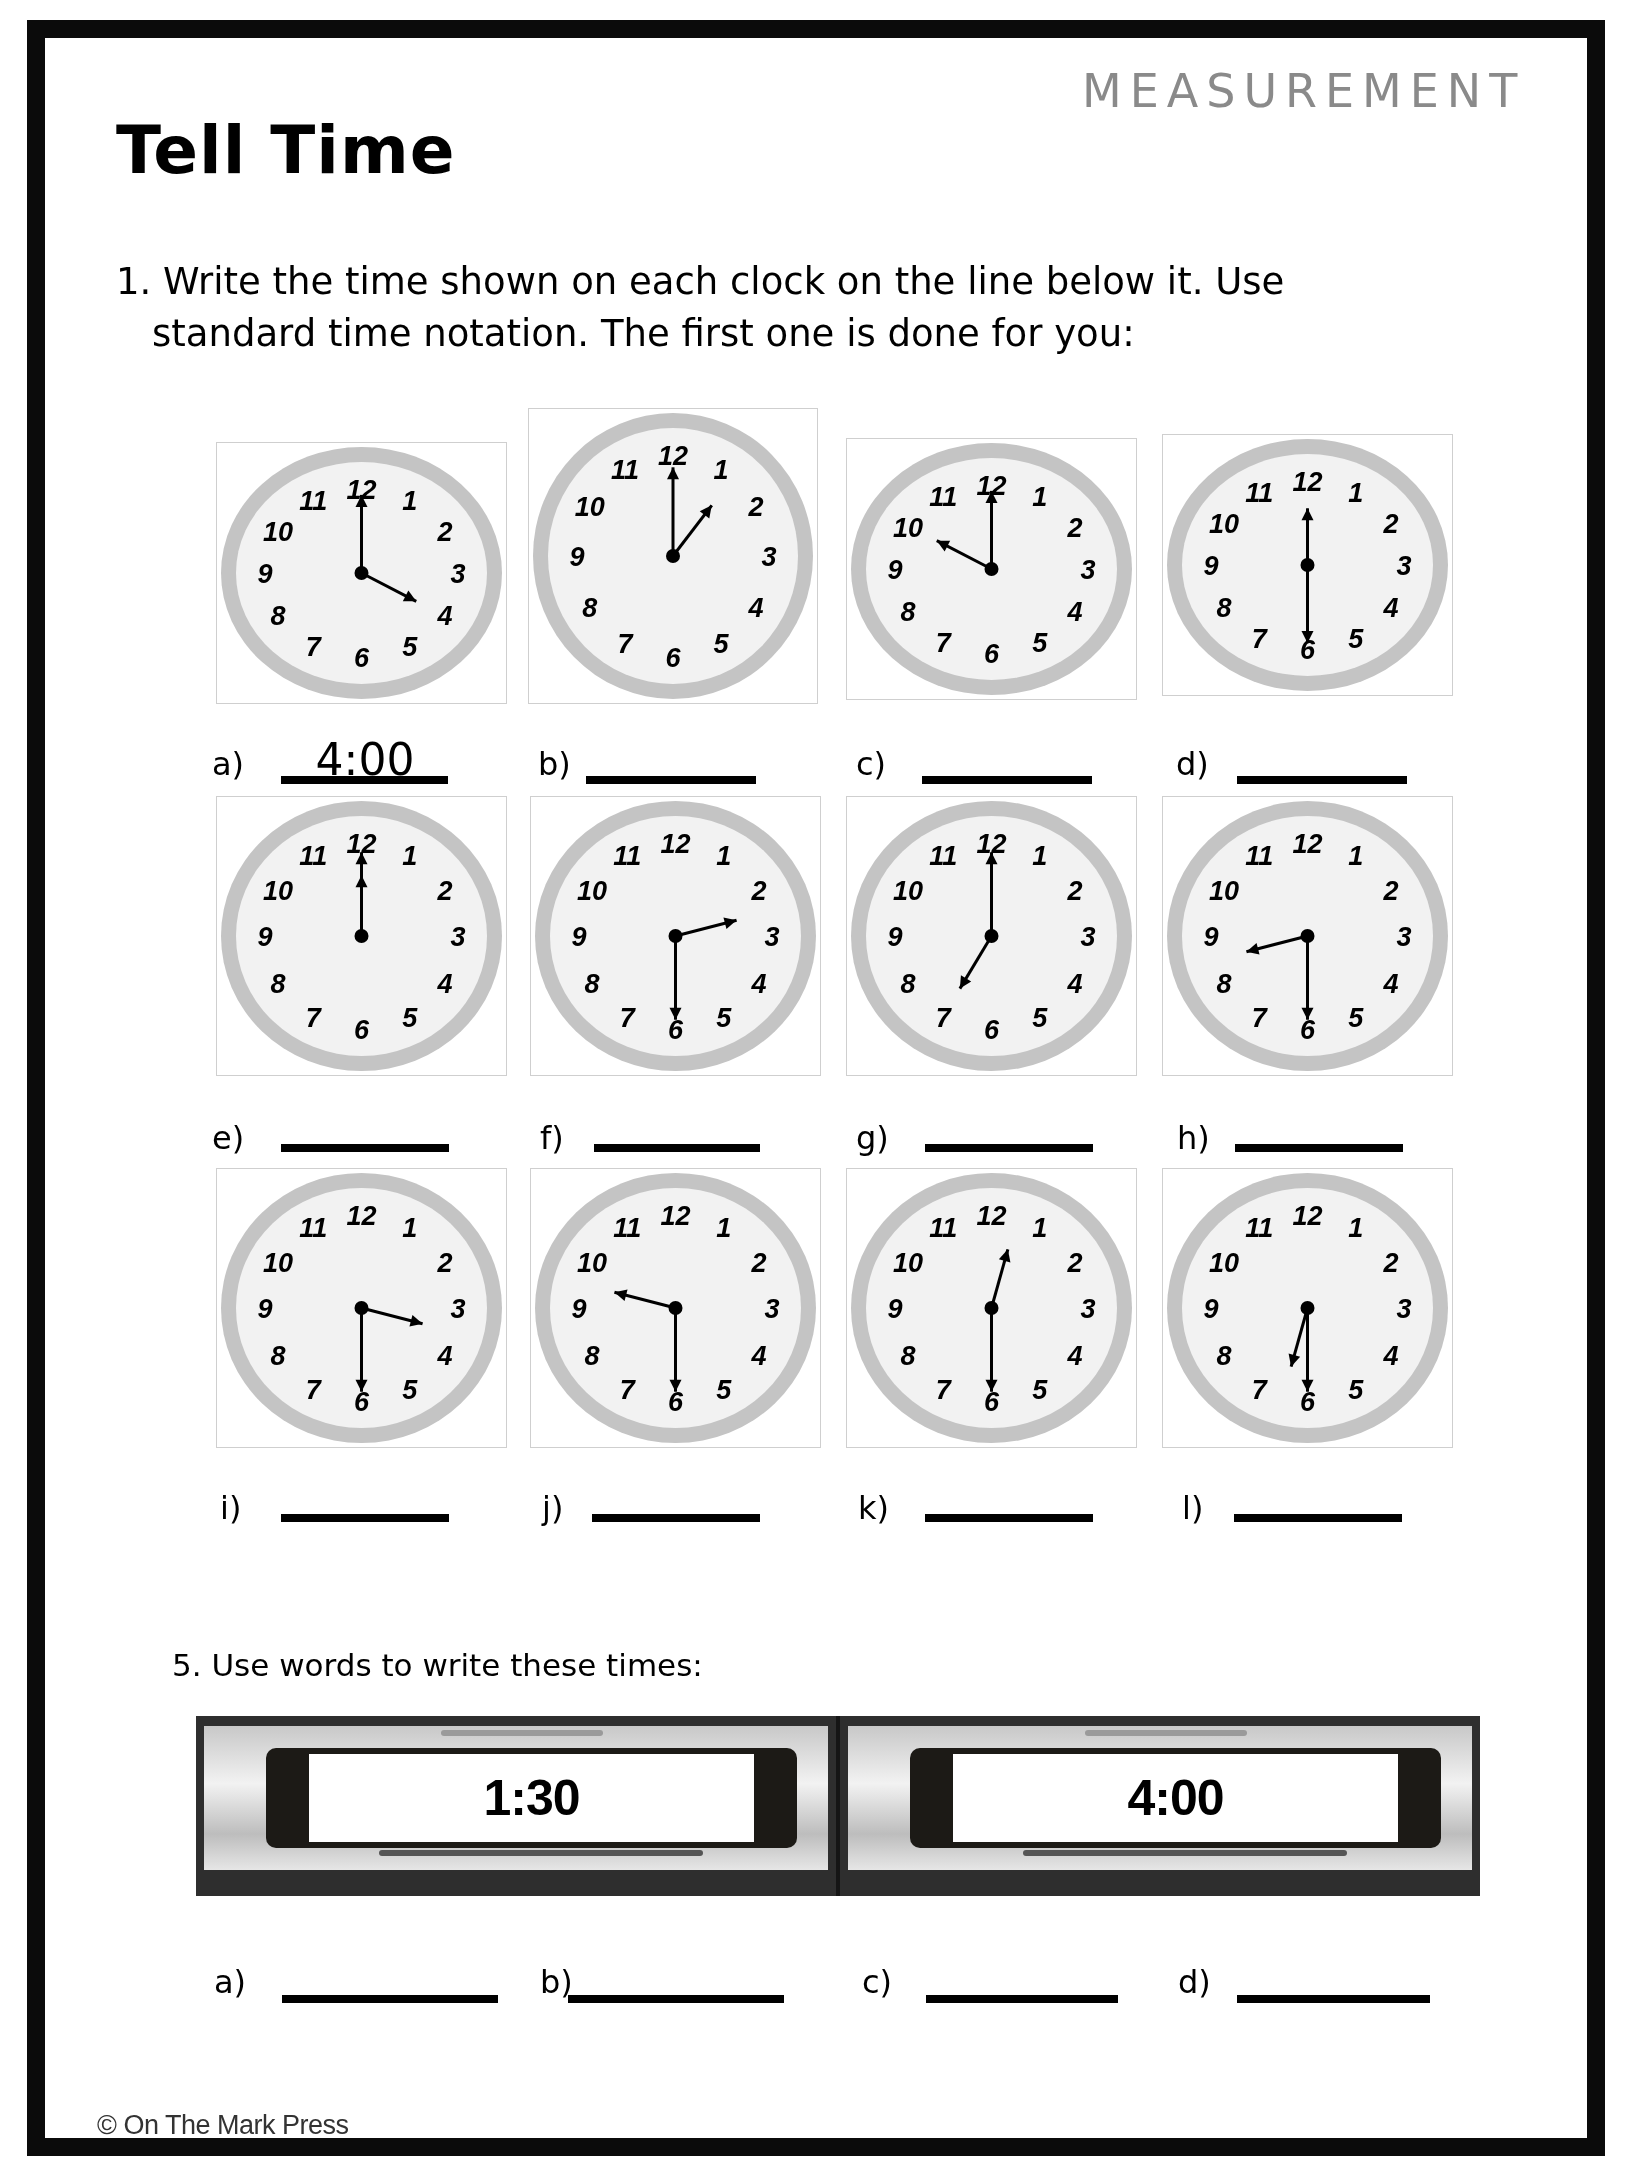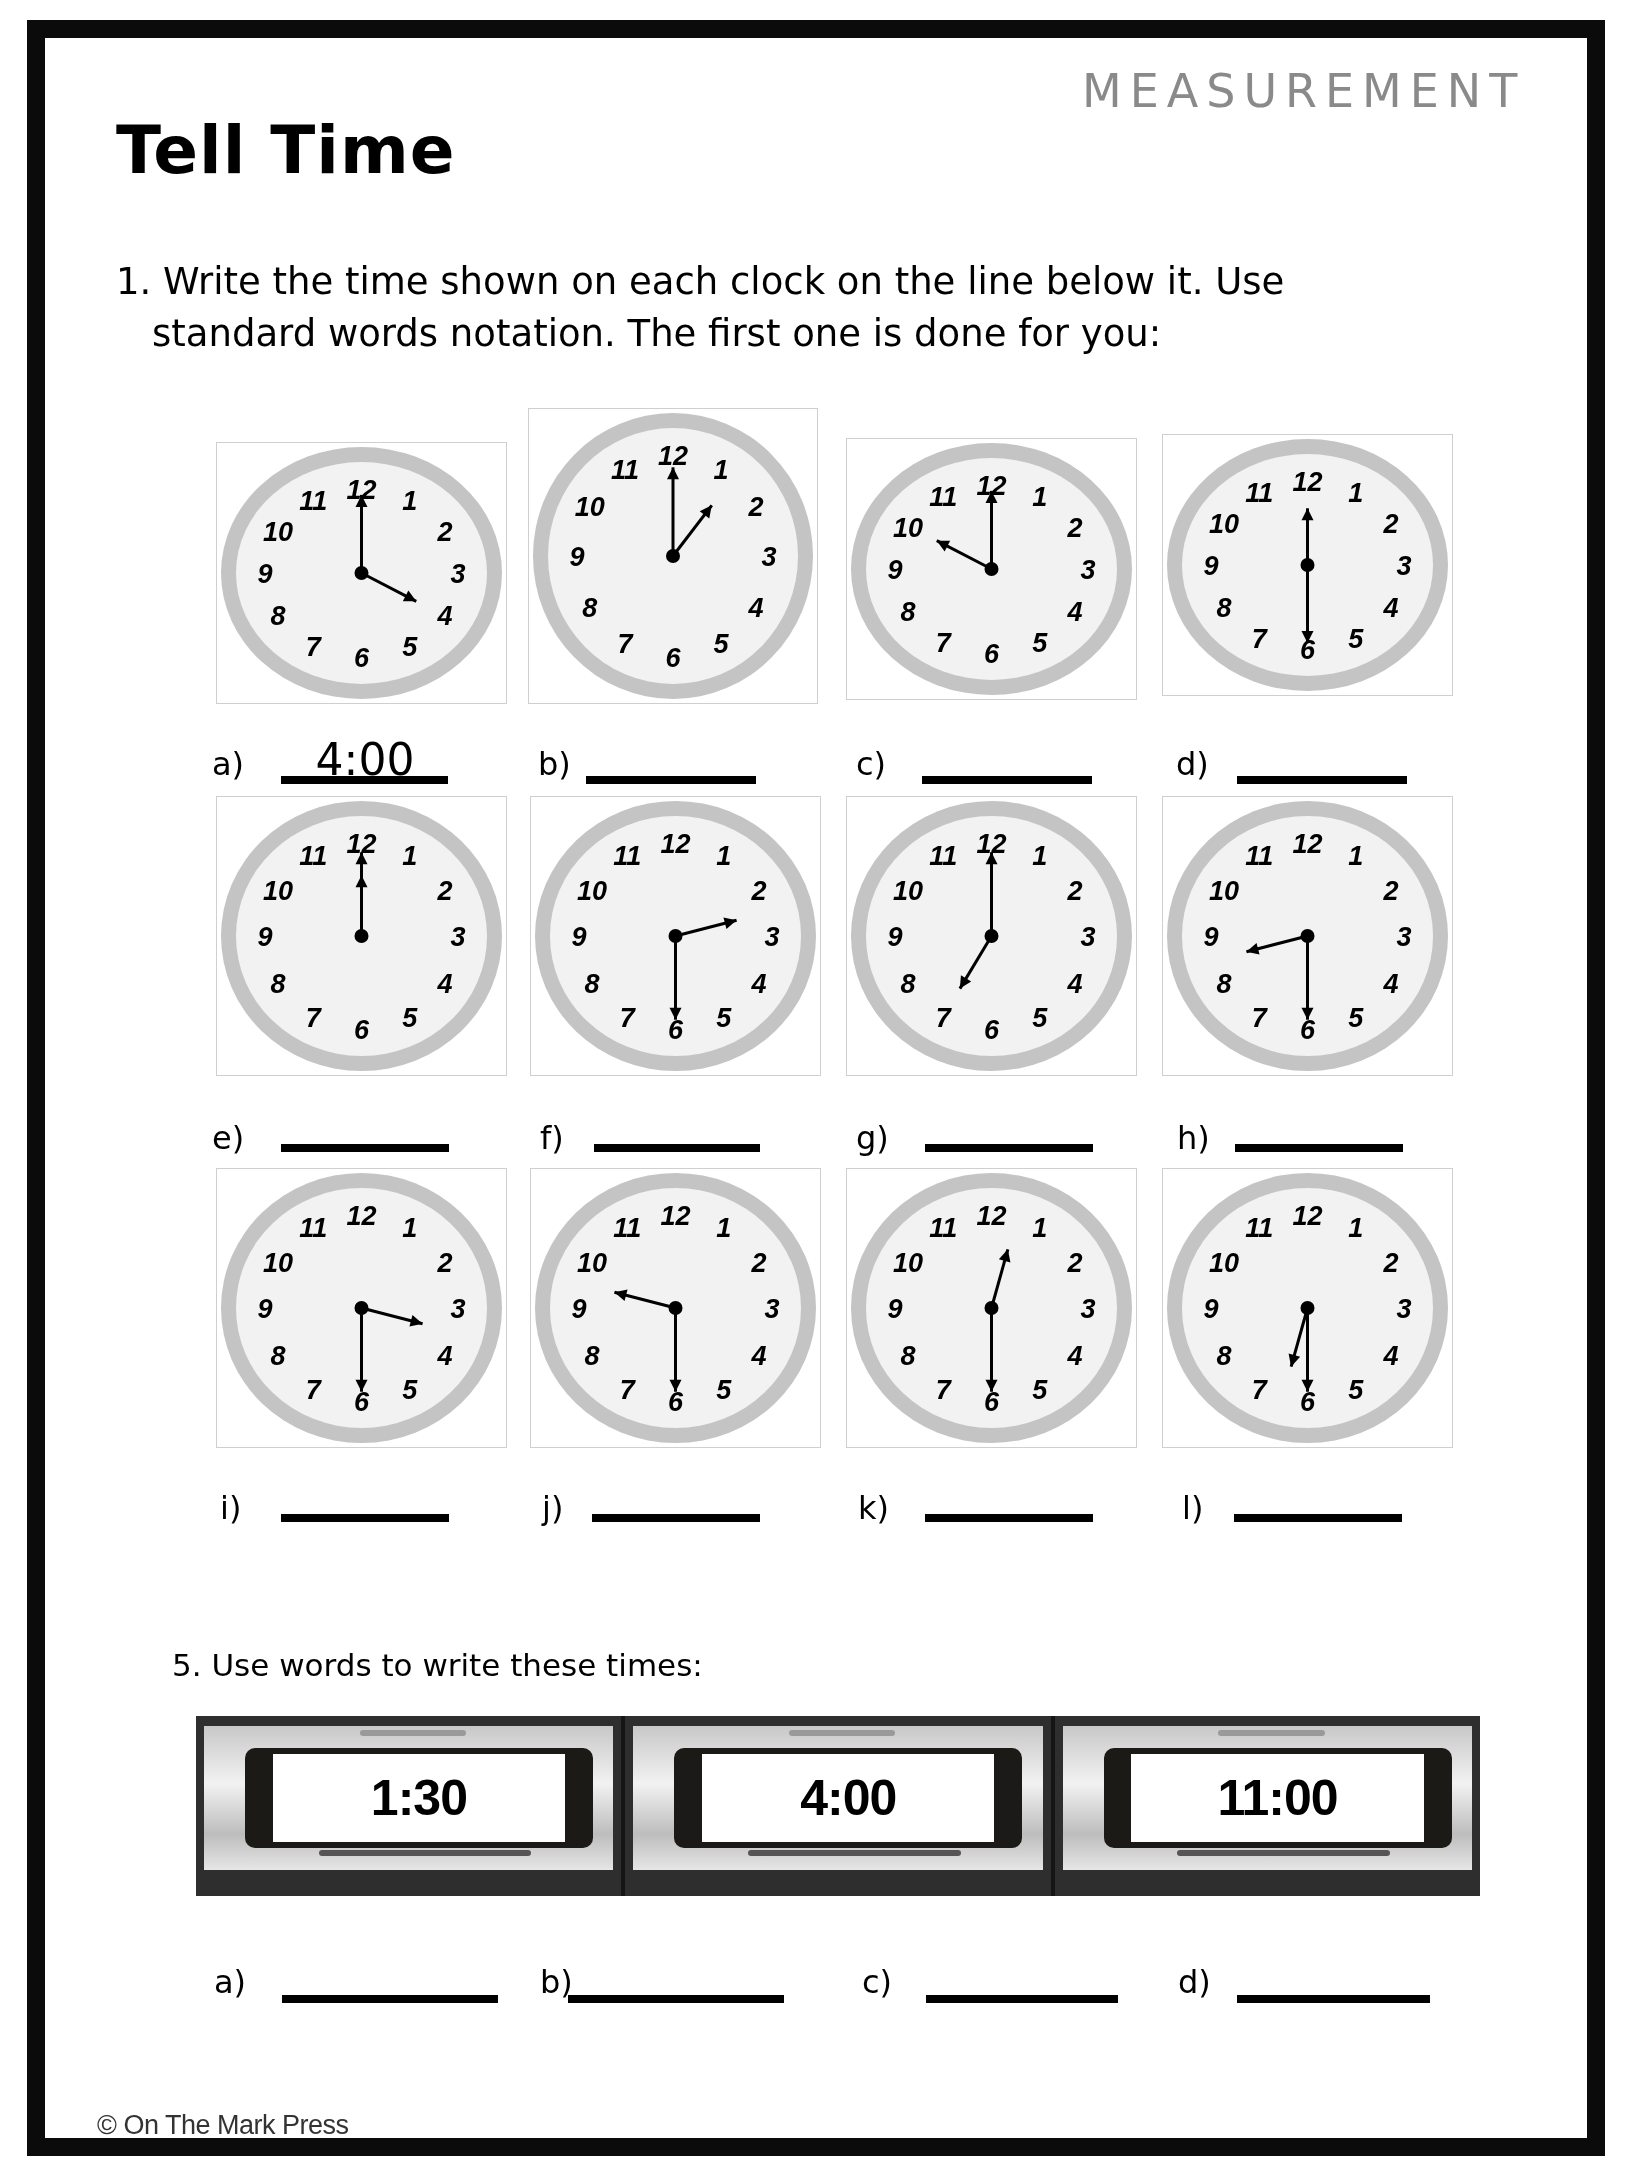--- a/index.html
+++ b/index.html
@@ -36,21 +36,21 @@
 </head>
 <body>
 
 <div class="frame"></div>
 
 <div class="subject">MEASUREMENT</div>
 <div class="title">Tell Time</div>
 
 <div class="instr">
   <span>1. Write the time shown on each clock on the line below it. Use</span>
-  <span class="l2">standard words notation. The first one is done for you:</span>
+  <span class="l2">standard time notation. The first one is done for you:</span>
 </div>
 
 <div class="clockbox" style="left:216px;top:442px;width:291px;height:262px;">
     <svg viewBox="0 0 289 260">
       <ellipse cx="144.5" cy="130" rx="140.5" ry="126" fill="#c4c4c4"></ellipse>
       <ellipse cx="144.5" cy="130" rx="125.5" ry="111" fill="#f2f2f2"></ellipse>
       <text x="192.75" y="67.25386608210715" text-anchor="middle" font-size="27" font-weight="bold" font-style="italic" font-family="Liberation Sans, sans-serif" fill="#000">1</text>
       <text x="228.07145146519832" y="98" text-anchor="middle" font-size="27" font-weight="bold" font-style="italic" font-family="Liberation Sans, sans-serif" fill="#000">2</text>
       <text x="241" y="140" text-anchor="middle" font-size="27" font-weight="bold" font-style="italic" font-family="Liberation Sans, sans-serif" fill="#000">3</text>
       <text x="228.07145146519832" y="181.99999999999997" text-anchor="middle" font-size="27" font-weight="bold" font-style="italic" font-family="Liberation Sans, sans-serif" fill="#000">4</text>
@@ -374,31 +374,20 @@
     <div class="body">
         <div class="topbar"></div>
       <div class="bezel">
           <div class="screen">
             <span class="digits">4:00</span>
           </div>
         </div>
       <div class="slider"></div>
       </div>
   </div>
-  <div class="panel">
-    <div class="body">
-        <div class="topbar"></div>
-      <div class="bezel">
-          <div class="screen">
-            <span class="digits">11:00</span>
-          </div>
-        </div>
-      <div class="slider"></div>
-      </div>
-  </div>
 </div>
 
 <div class="qlabel" style="left:214px;top:1966px;">a)</div>
 <div class="ansline" style="left:282px;top:1995px;width:216px;"></div>
 <div class="qlabel" style="left:540px;top:1966px;">b)</div>
 <div class="ansline" style="left:568px;top:1995px;width:216px;"></div>
 <div class="qlabel" style="left:862px;top:1966px;">c)</div>
 <div class="ansline" style="left:926px;top:1995px;width:192px;"></div>
 <div class="qlabel" style="left:1178px;top:1966px;">d)</div>
 <div class="ansline" style="left:1237px;top:1995px;width:193px;"></div>

